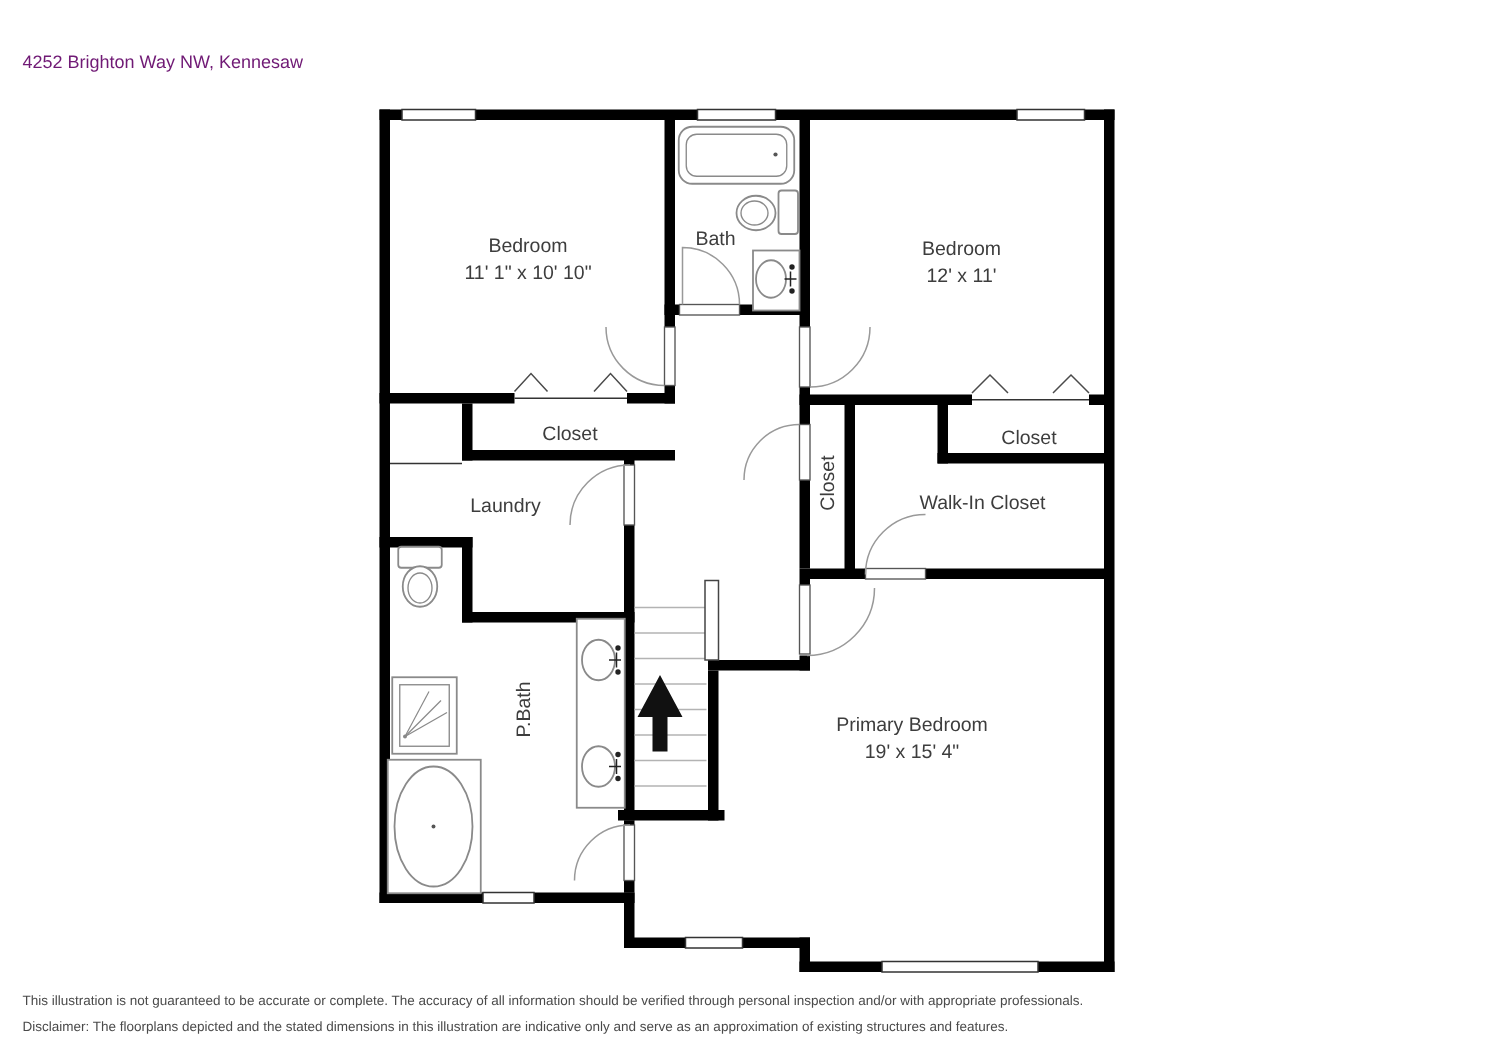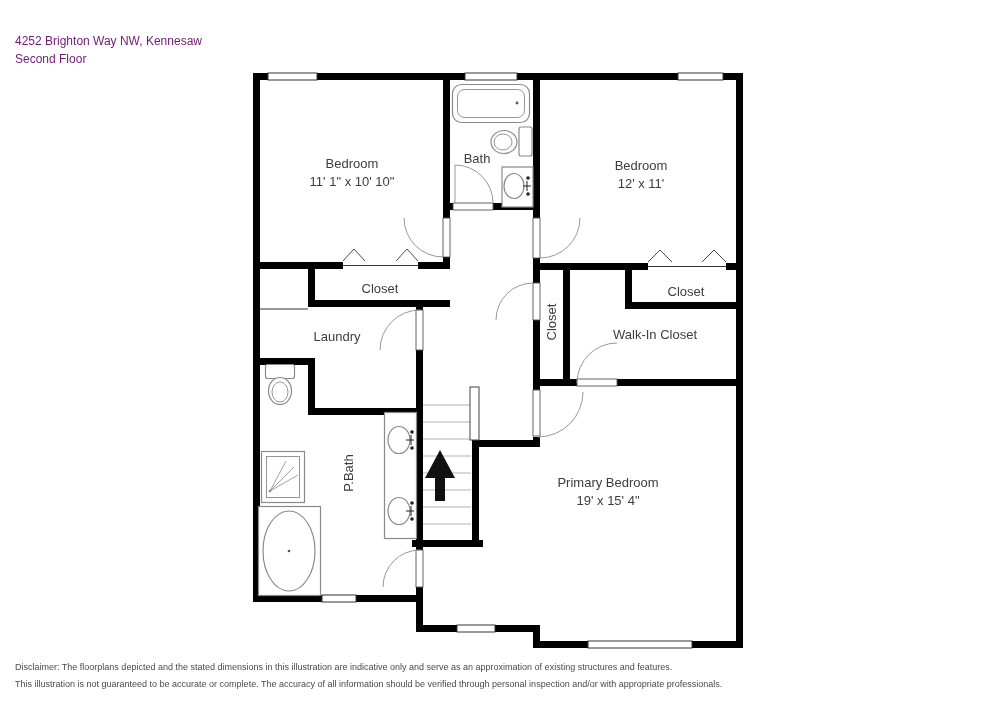--- a/index.html
+++ b/index.html
@@ -12,21 +12,20 @@
   .room-label.vertical{transform:translate(-50%,-50%) rotate(-90deg);}
   .disclaimer{position:absolute;left:15px;top:659px;color:#4a4a4a;font-size:9px;line-height:17px;}
 </style>
 </head>
 <body>
 
 <div id="page">
 
   <div class="title-block">
     <div>4252 Brighton Way NW, Kennesaw</div>
-    <div>Second Floor</div>
   </div>
 
   <svg class="plan" viewBox="0 0 1000 707" xmlns="http://www.w3.org/2000/svg">
 
     <g fill="#000000" stroke="none">
 
       <rect x="253" y="73" width="490" height="7"></rect>
       <rect x="253" y="73" width="7" height="529"></rect>
       <rect x="736" y="73" width="7" height="575"></rect>
       <rect x="253" y="595" width="170" height="7"></rect>
@@ -227,17 +226,17 @@
   <div class="room-label vertical" style="left:349px;top:473px;">
     <div>P.Bath</div>
   </div>
 
   <div class="room-label" style="left:608px;top:474px;">
     <div>Primary Bedroom</div>
     <div>19' x 15' 4"</div>
   </div>
 
   <div class="disclaimer">
+    <div>This illustration is not guaranteed to be accurate or complete. The accuracy of all information should be verified through personal inspection and/or with appropriate professionals.</div>
     <div>Disclaimer: The floorplans depicted and the stated dimensions in this illustration are indicative only and serve as an approximation of existing structures and features.</div>
-    <div>This illustration is not guaranteed to be accurate or complete. The accuracy of all information should be verified through personal inspection and/or with appropriate professionals.</div>
   </div>
 
 </div>
 
 </body></html>

